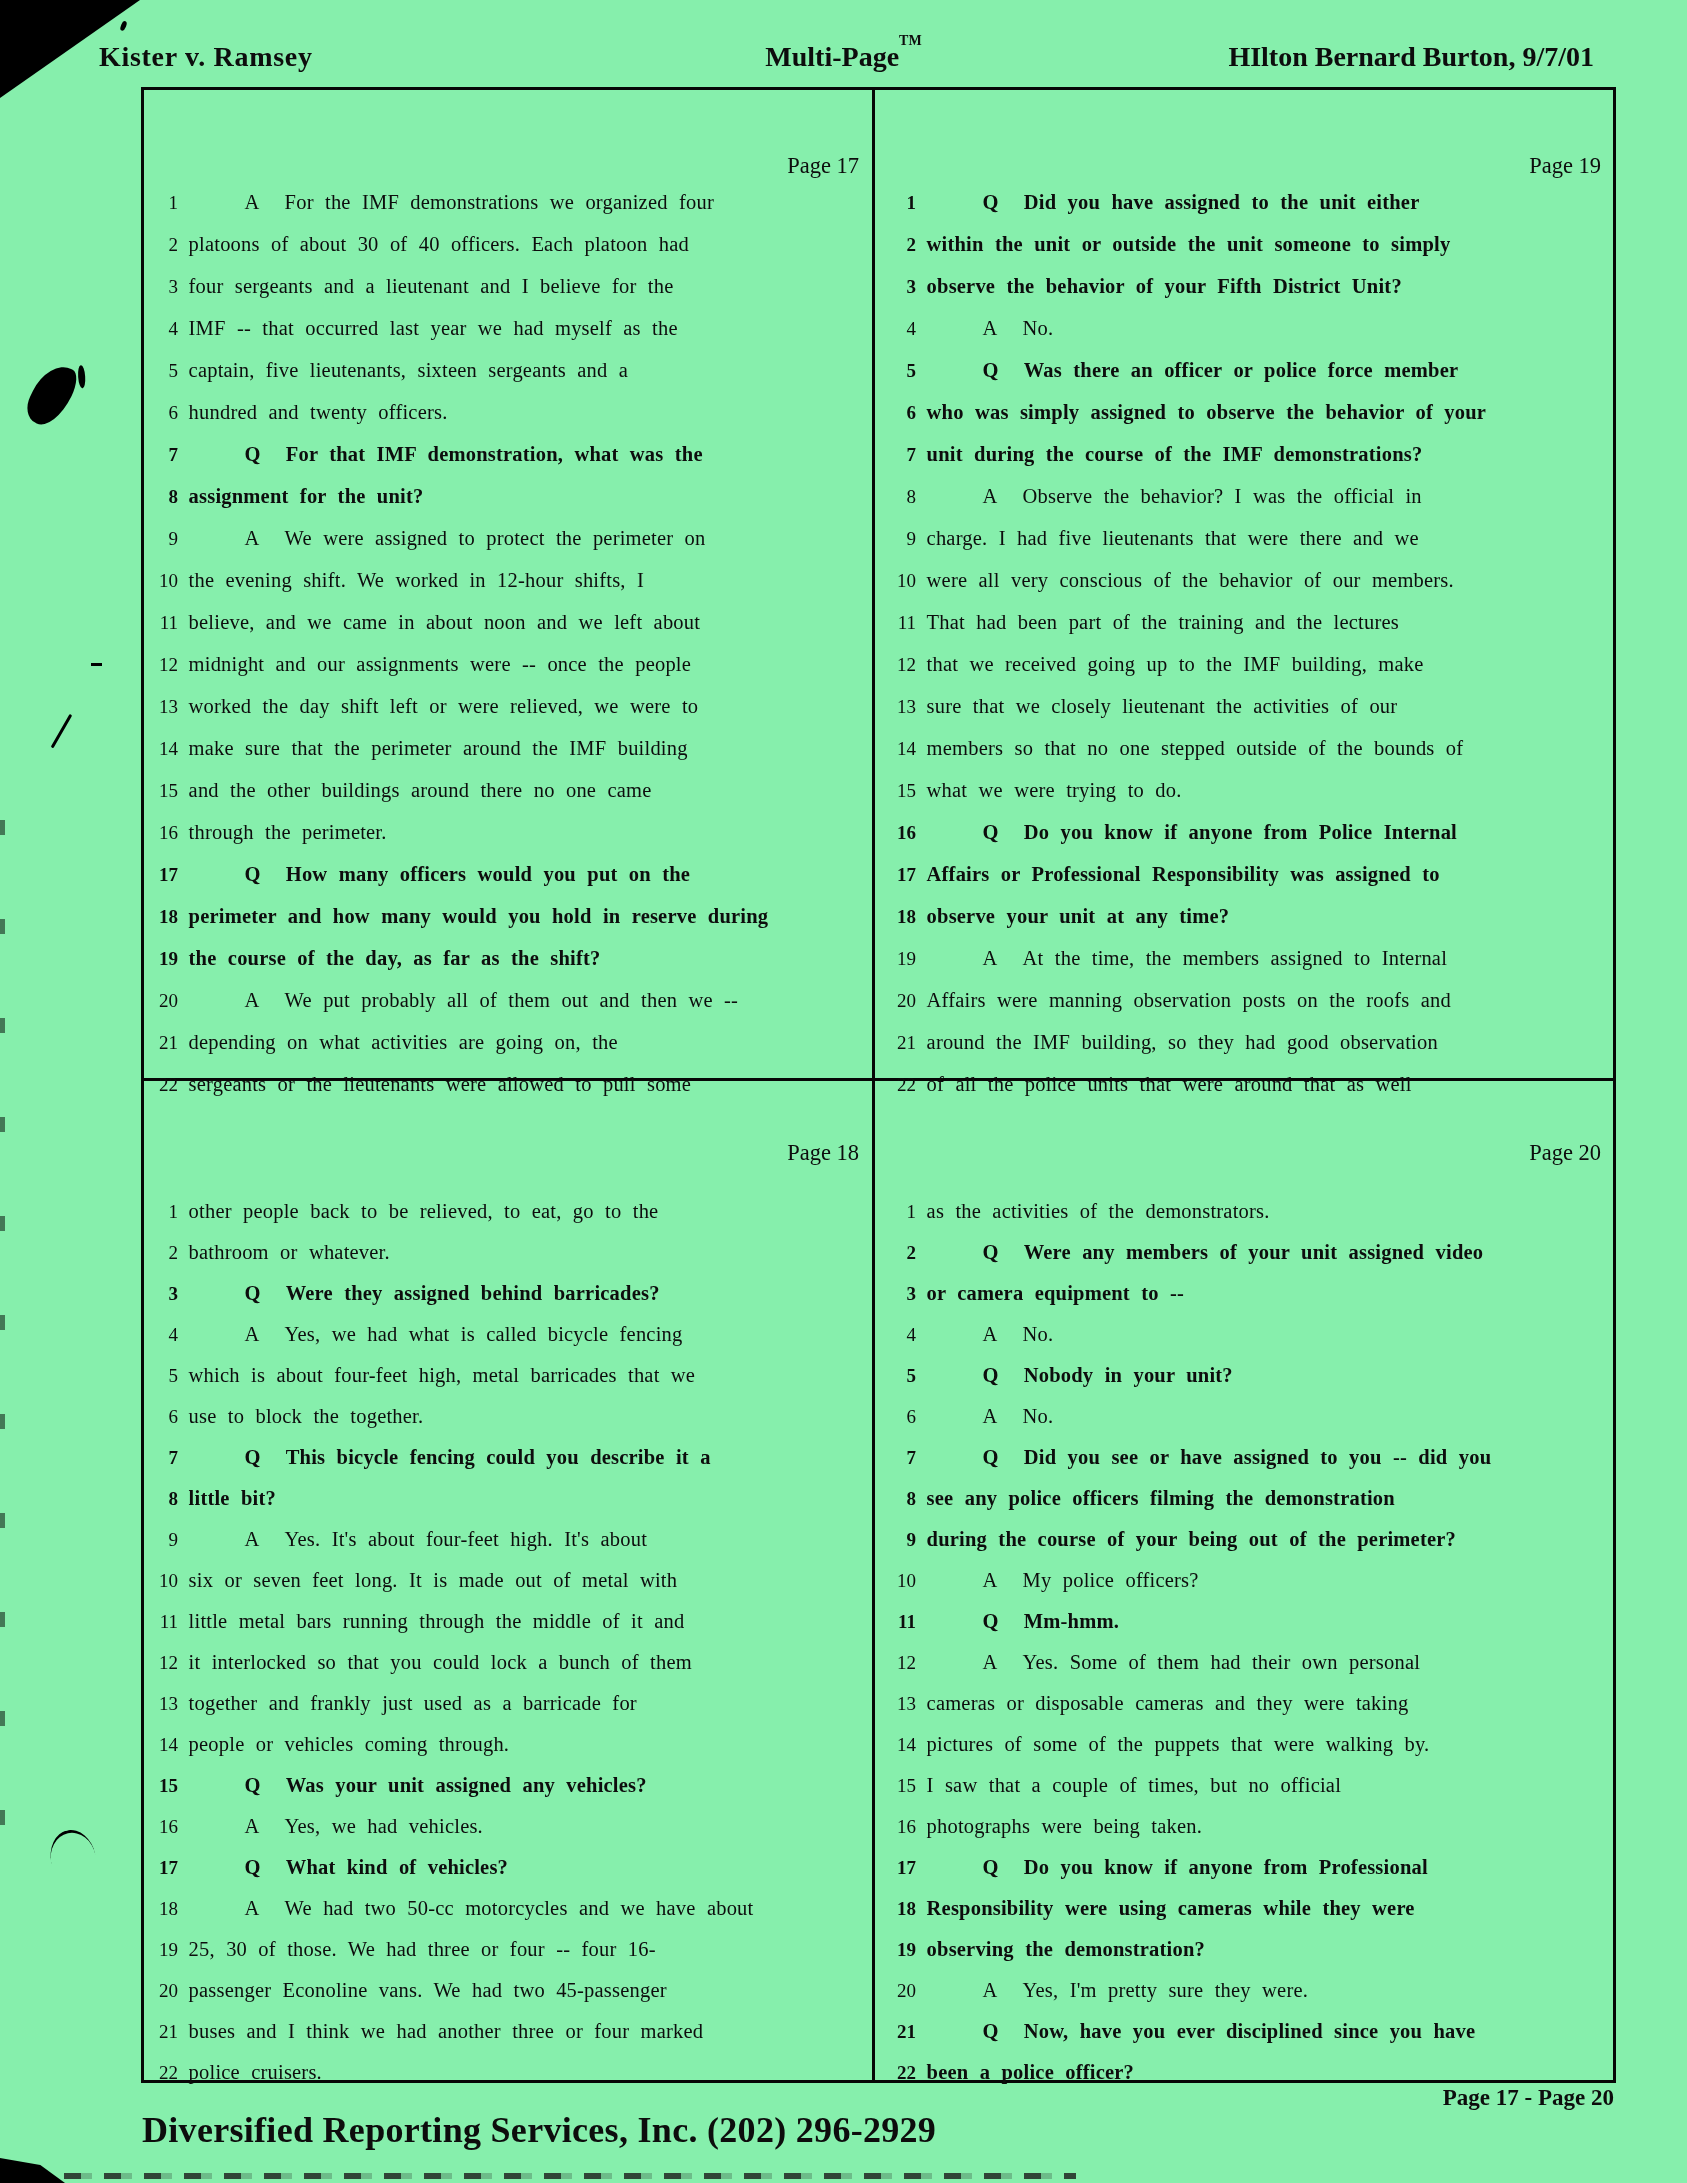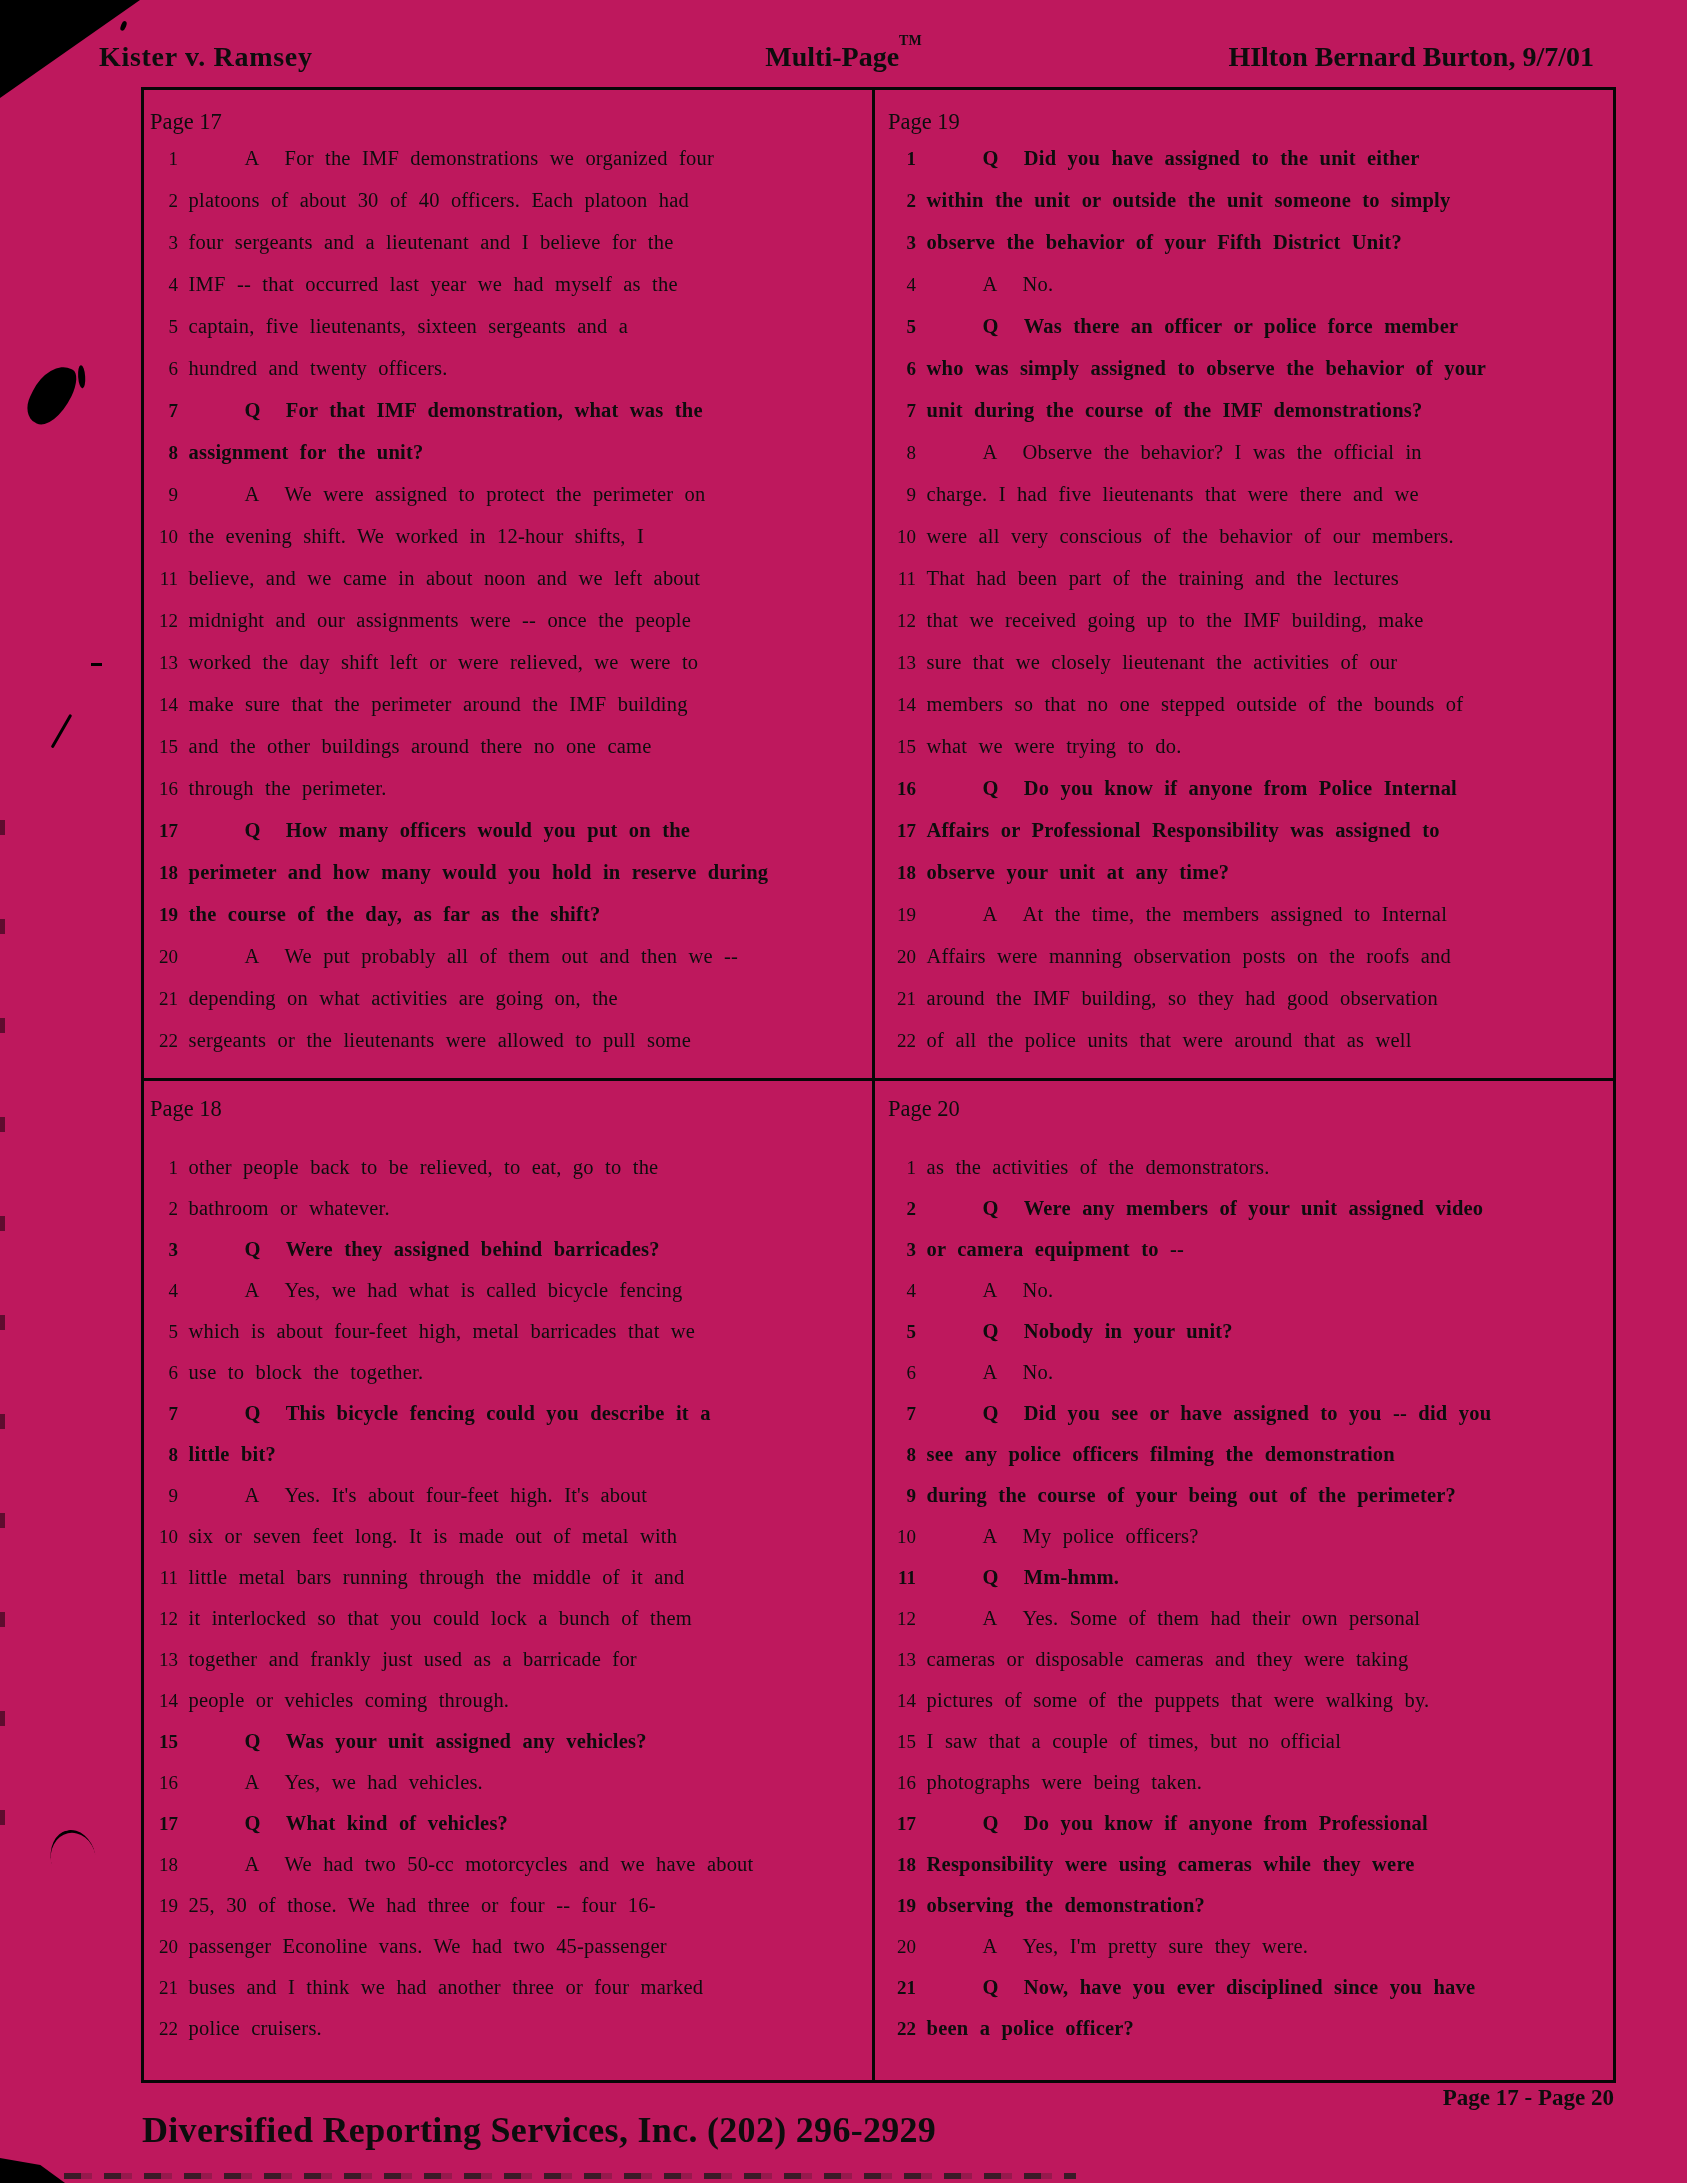--- a/index.html
+++ b/index.html
@@ -1,36 +1,36 @@
 <!DOCTYPE html>
 <html style="font-size:10.6px"><head>
 <meta charset="utf-8">
 <style>
   html,body{margin:0;padding:0;background:#e8e8e6;}
   #page{
     position:relative;width:1687px;height:2183px;margin:0 auto;
-    background:#be185d;color:#0d0d0d;overflow:hidden;
+    background:#86efac;color:#0d0d0d;overflow:hidden;
     font-family:"Liberation Serif","DejaVu Serif",serif;
   }
   
   .hdr-left{position:absolute;left:99px;top:41px;font-size:28px;font-weight:700;letter-spacing:0.7px;}
   .hdr-center{position:absolute;left:0;right:0;top:41px;text-align:center;font-size:28px;font-weight:700;}
   .hdr-center sup{font-size:14px;position:relative;top:-10.6px;font-weight:700;letter-spacing:0;text-align:center;}
   .hdr-right{position:absolute;right:93px;top:41px;font-size:28px;font-weight:700;}
   
   .box{position:absolute;left:141px;top:87px;width:1475px;height:1996px;border:3.3px solid #070707;box-sizing:border-box;}
   .vdiv{position:absolute;left:872px;top:87px;width:3.3px;height:1996px;background:#070707;}
   .hdiv{position:absolute;left:141px;top:1078px;width:1475px;height:3.3px;background:#070707;}
   
   .quad{position:absolute;box-sizing:border-box;}
   .q17{left:150px;top:103px;width:717px;height:969px;}
   .q19{left:888px;top:103px;width:721px;height:969px;}
   .q18{left:150px;top:1090px;width:717px;height:986px;}
   .q20{left:888px;top:1090px;width:721px;height:986px;}
-  .page-label{font-size:22.5px;line-height:37px;text-align:left;padding-right:8px;font-weight:400;}
+  .page-label{font-size:22.5px;line-height:37px;text-align:right;padding-right:8px;font-weight:400;margin-top:44px;}
   .q17 .lines,.q19 .lines{margin-top:6.6px;}
   .q18 .lines,.q20 .lines{margin-top:29px;}
   .line{display:flex;align-items:baseline;height:42px;font-size:20.5px;white-space:nowrap;}
   .q18 .line,.q20 .line{height:41px;}
   .line .num{flex:0 0 28px;text-align:right;padding-right:10.6px;font-size:19px;}
   .line .txt{word-spacing:6px;letter-spacing:0.2px;}
   .line .marker{display:inline-block;margin-left:56px;margin-right:25px;}
   .line.bold{font-weight:700;}
   
   .footer-range{position:absolute;right:73px;top:2085px;font-size:23px;font-weight:600;}

